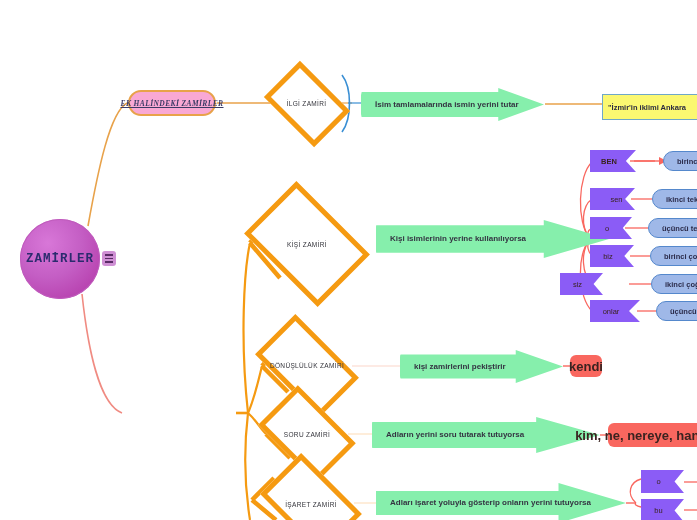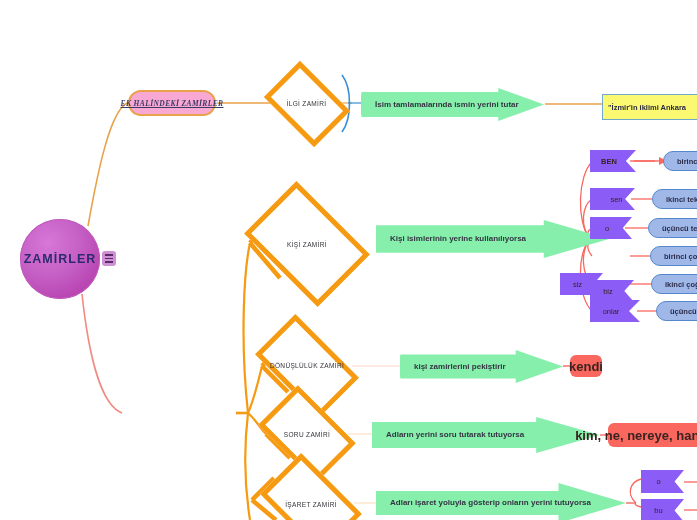--- a/index.html
+++ b/index.html
@@ -34,21 +34,21 @@
     width: 80px;
     height: 80px;
     border-radius: 50%;
     background: radial-gradient(circle at 35% 30%, #d877d8 0%, #c45ec4 45%, #b843b0 78%, #a335a0 100%);
     box-shadow: 0 0 0 1px #c05cbd inset;
     display: flex;
     align-items: center;
     justify-content: center;
   }
   .center-label {
-    font-family: Liberation Sans, sans-serif;
+    font-family: Liberation Mono, monospace;
     font-size: 12.5px;
     letter-spacing: 1px;
     color: #2b2b6e;
     font-weight: 700;
     white-space: nowrap;
   }
   .menu-chip {
     position: absolute;
     left: 102px;
     top: 251px;
@@ -367,21 +367,21 @@
 
   <div class="flag bold" style="left:590px; top:150px; width:46px; height:22px;">
     <span>BEN</span>
   </div>
   <div class="flag" style="left:590px; top:188px; width:45px; height:22px;padding-left:16px;">
     <span>sen</span>
   </div>
   <div class="flag" style="left:590px; top:217px; width:42px; height:22px;">
     <span>o</span>
   </div>
-  <div class="flag" style="left:590px; top:245px; width:44px; height:22px;margin-top:35px;">
+  <div class="flag" style="left:590px; top:245px; width:44px; height:22px;">
     <span>biz</span>
   </div>
   <div class="flag" style="left:560px; top:273px; width:43px; height:22px;">
     <span>siz</span>
   </div>
   <div class="flag" style="left:590px; top:300px; width:50px; height:22px;">
     <span>onlar</span>
   </div>
 
   <div class="bluebox" style="left:663px; top:151px; width:54px; height:20px;">

